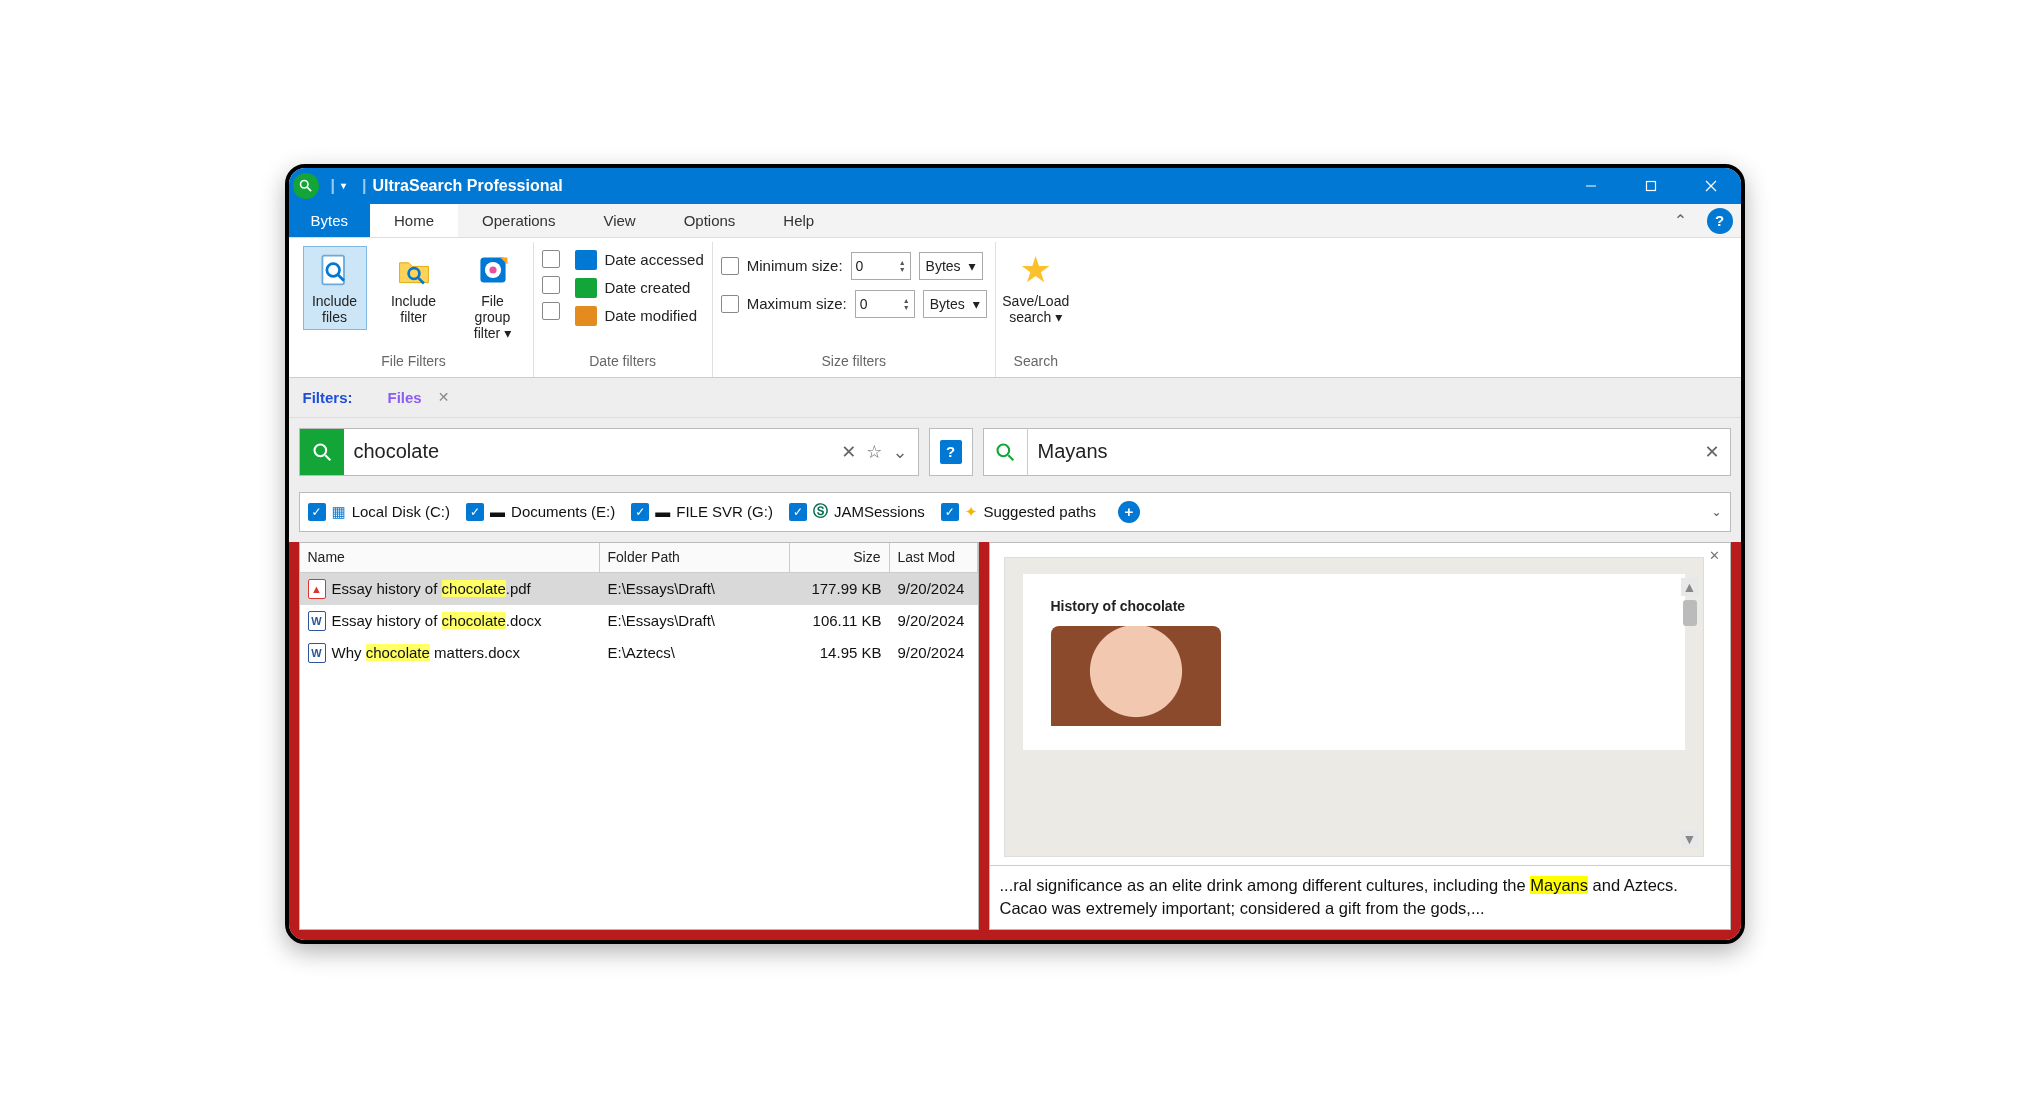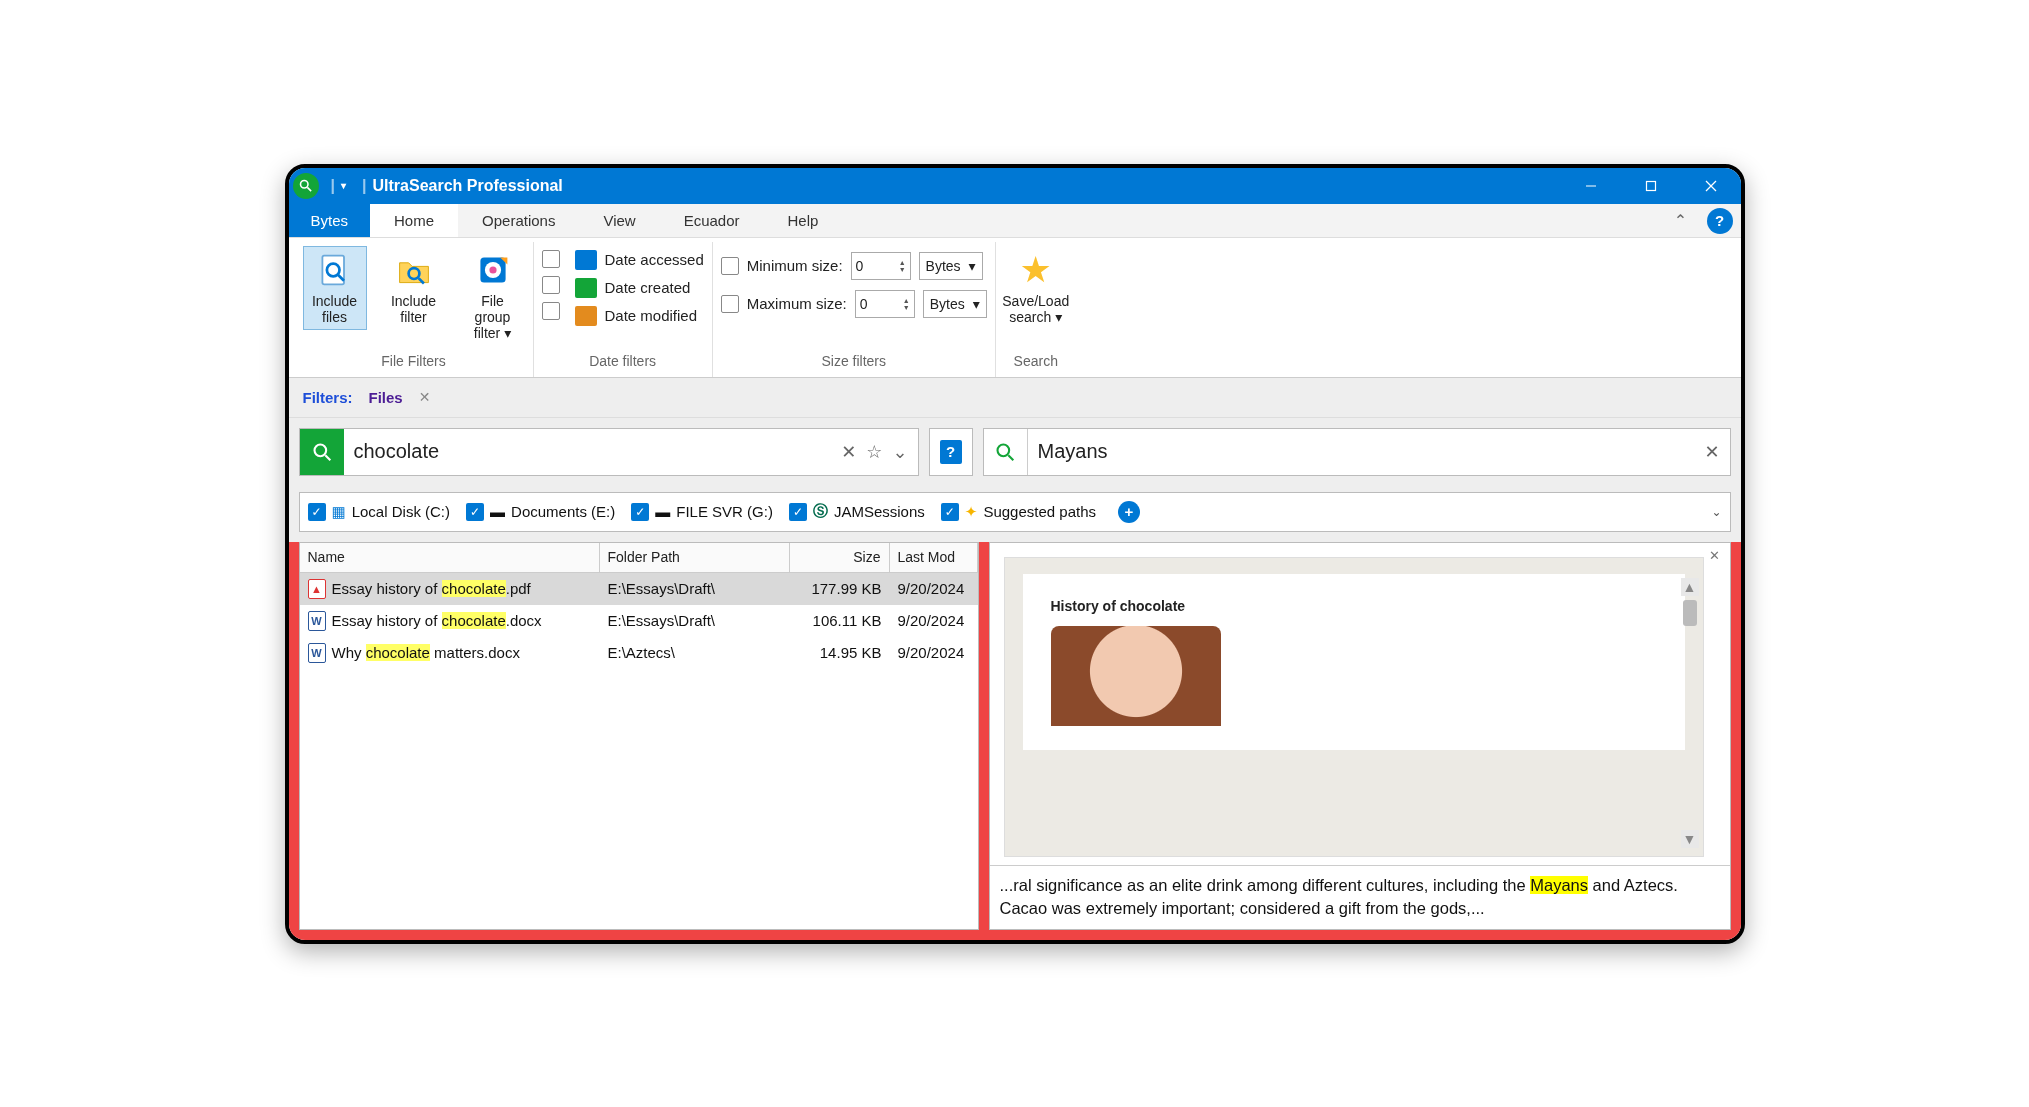--- a/index.html
+++ b/index.html
@@ -49,21 +49,21 @@
 .size-row { display:flex; align-items:center; gap:8px; font-size:15px; color:#222; }
 .num-input { width:60px; height:28px; border:1px solid #aaa; padding:0 4px; font-size:14px; display:flex; align-items:center; justify-content:space-between; }
 .num-input .spin { display:flex; flex-direction:column; font-size:7px; color:#555; line-height:1; }
 .unit-sel { width:64px; height:28px; border:1px solid #aaa; padding:0 6px; font-size:14px; display:flex; align-items:center; justify-content:space-between; }
 
 .star-ic { color:#fbc02d; font-size:36px; }
 
 
 .filters-bar { background:#eee; height:40px; display:flex; align-items:center; padding:0 14px; gap:16px; border-bottom:1px solid #ddd; font-size:15px; }
 .filters-bar .lbl { color:#1d4ed8; font-weight:600; }
-.filters-bar .chip { color:#4c1d95; font-weight:600; }
+.filters-bar .chip { color:#8b5cf6; font-weight:600;margin-left:19px; }
 .filters-bar .close-chip { color:#888; font-size:14px; }
 
 
 .search-row { padding: 10px 10px; display:flex; align-items:center; gap:10px; background:#eee; }
 .search-box { display:flex; align-items:center; border:1px solid #bbb; background:#fff; height:48px; }
 .search-box.left { flex: 0 0 620px; }
 .search-box.right { flex:1; }
 .search-ic-btn { width:44px; height:100%; display:flex; align-items:center; justify-content:center; }
 .search-ic-btn.green { background:#13a538; }
 .search-ic-btn.white { background:#fff; border-right:1px solid #ccc;}
@@ -79,21 +79,21 @@
 
 .drives-row { padding:6px 10px 10px 10px; background:#eee;}
 .drives-bar { border:1px solid #bbb; background:#fff; height:40px; display:flex; align-items:center; padding:0 8px; gap:16px; font-size:15px; }
 .drive-item { display:flex; align-items:center; gap:6px; color:#111; }
 .chk-on { width:18px; height:18px; background:#0078d4; border-radius:2px; display:flex; align-items:center; justify-content:center; color:#fff; font-size:12px; }
 .add-btn { width:22px; height:22px; background:#0078d4; border-radius:50%; color:#fff; display:flex; align-items:center; justify-content:center; font-weight:bold; font-size:15px; margin-left:6px;}
 .drives-bar .flex { flex:1; }
 .drives-bar .drop { color:#555; font-size:12px;}
 
 
-.main-split { flex:1; display:flex; gap:10px; background:#ef4444; padding:0 10px 10px 10px; overflow:hidden;}
+.main-split { flex:1; display:flex; gap:10px; background:#b91c1c; padding:0 10px 10px 10px; overflow:hidden;}
 .results-panel { width: 680px; background:#fff; border:1px solid #bbb; display:flex; flex-direction:column; overflow:hidden;}
 .preview-panel { flex:1; background:#fff; border:1px solid #bbb; display:flex; flex-direction:column; overflow:hidden; position:relative;}
 
 .results-header { display:flex; border-bottom:1px solid #ccc; height:30px; background:#fafafa; }
 .results-header .col { border-right:1px solid #ccc; font-size:14px; color:#222; display:flex; align-items:center; padding:0 8px; }
 .col-name { width:300px; }
 .col-path { width:190px; }
 .col-size { width:100px; justify-content:flex-end; }
 .col-date { flex:1; }
 
@@ -161,21 +161,21 @@
           </svg>
         </div>
     </div>
   </div>
 
   <div class="menu-tabs">
     <div class="file-tab">Bytes</div>
     <div class="tab active">Home</div>
     <div class="tab">Operations</div>
     <div class="tab">View</div>
-    <div class="tab">Ecuador</div>
+    <div class="tab">Options</div>
     <div class="tab">Help</div>
     <div class="spacer"></div>
     <div class="collapse">⌃</div>
     <div class="help-btn">?</div>
   </div>
 
   <div class="ribbon">
 
     <div class="ribbon-group">
       <div class="ribbon-group-body">

